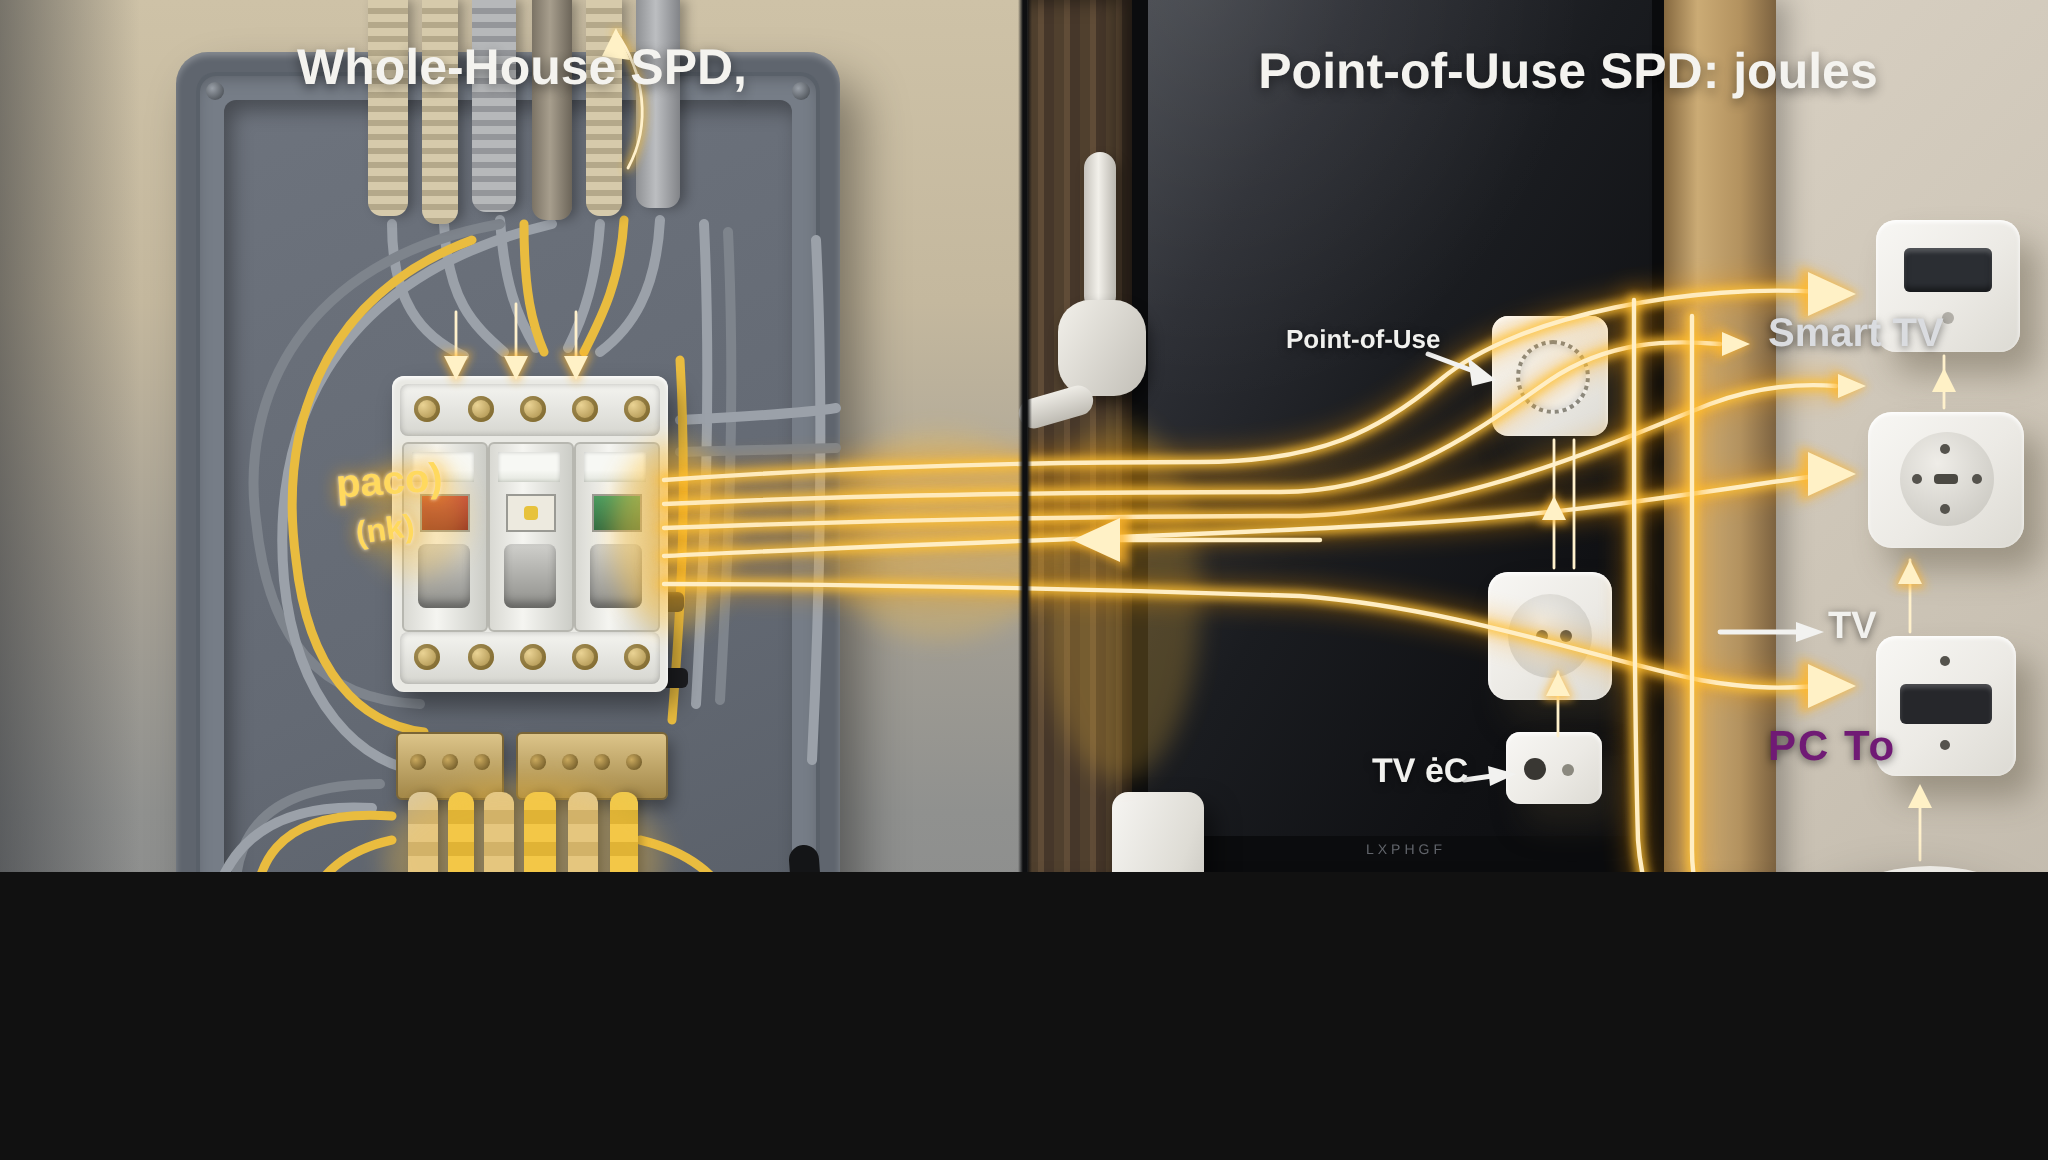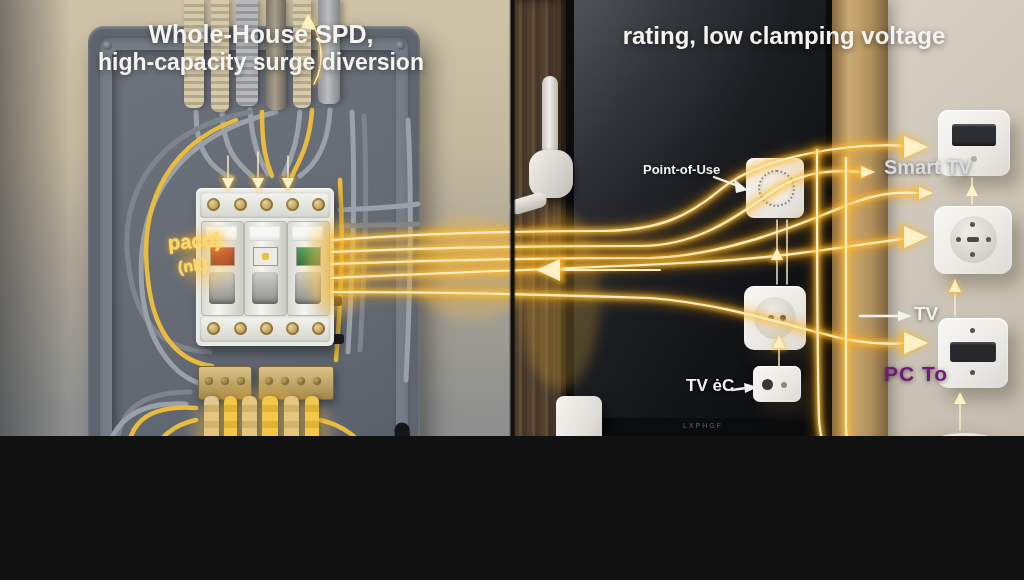--- a/index.html
+++ b/index.html
@@ -454,24 +454,23 @@
   </svg>
 
   <div id="thermo">
     <div id="thermo-face"></div>
   </div>
 
   <div id="divider"></div>
 
   <div id="ltitle" class="ttl">
     <span class="tl l1">Whole-House SPD,</span>
-    <span class="tl l2">high-capacity surge diversion</span>
   </div>
   <div id="rtitle" class="ttl">
-    <span class="tl l2">rating, low clamping voltage</span>
+    <span class="tl l1">Point-of-Uuse SPD: joules</span>
   </div>
   <div id="scrib1" class="scrib">paco)</div>
   <div id="scrib2" class="scrib">(nk)</div>
   <div id="lbl-pou" class="lab">Point-of-Use</div>
   <div id="lbl-smarttv" class="lab">Smart TV</div>
   <div id="lbl-tv" class="lab">TV</div>
   <div id="lbl-pcto" class="lab">PC To</div>
   <div id="lbl-tvac" class="lab">TV ėC</div>
 
 </div>

